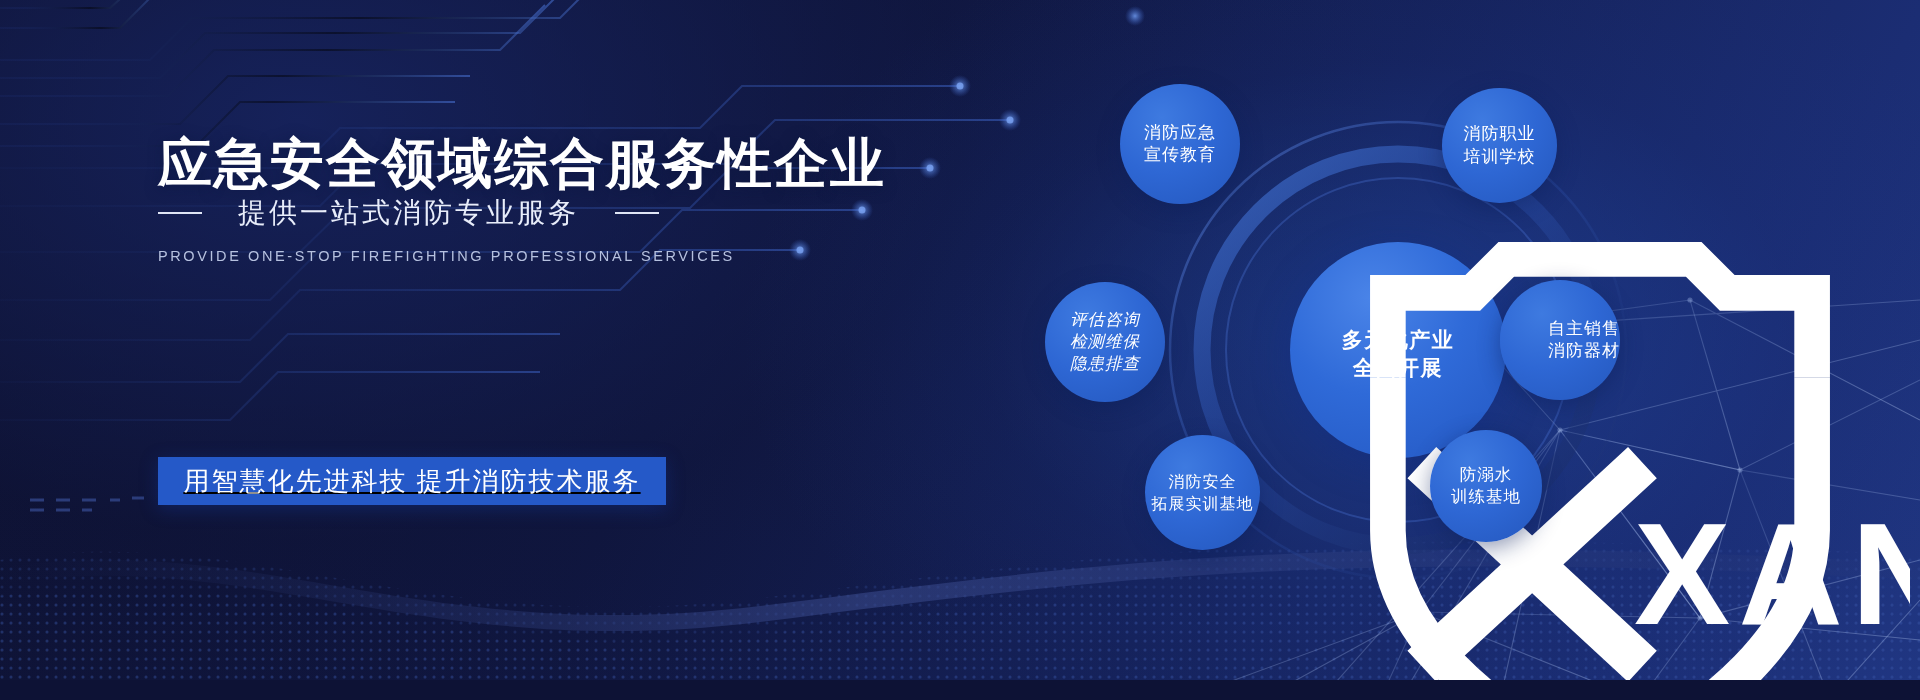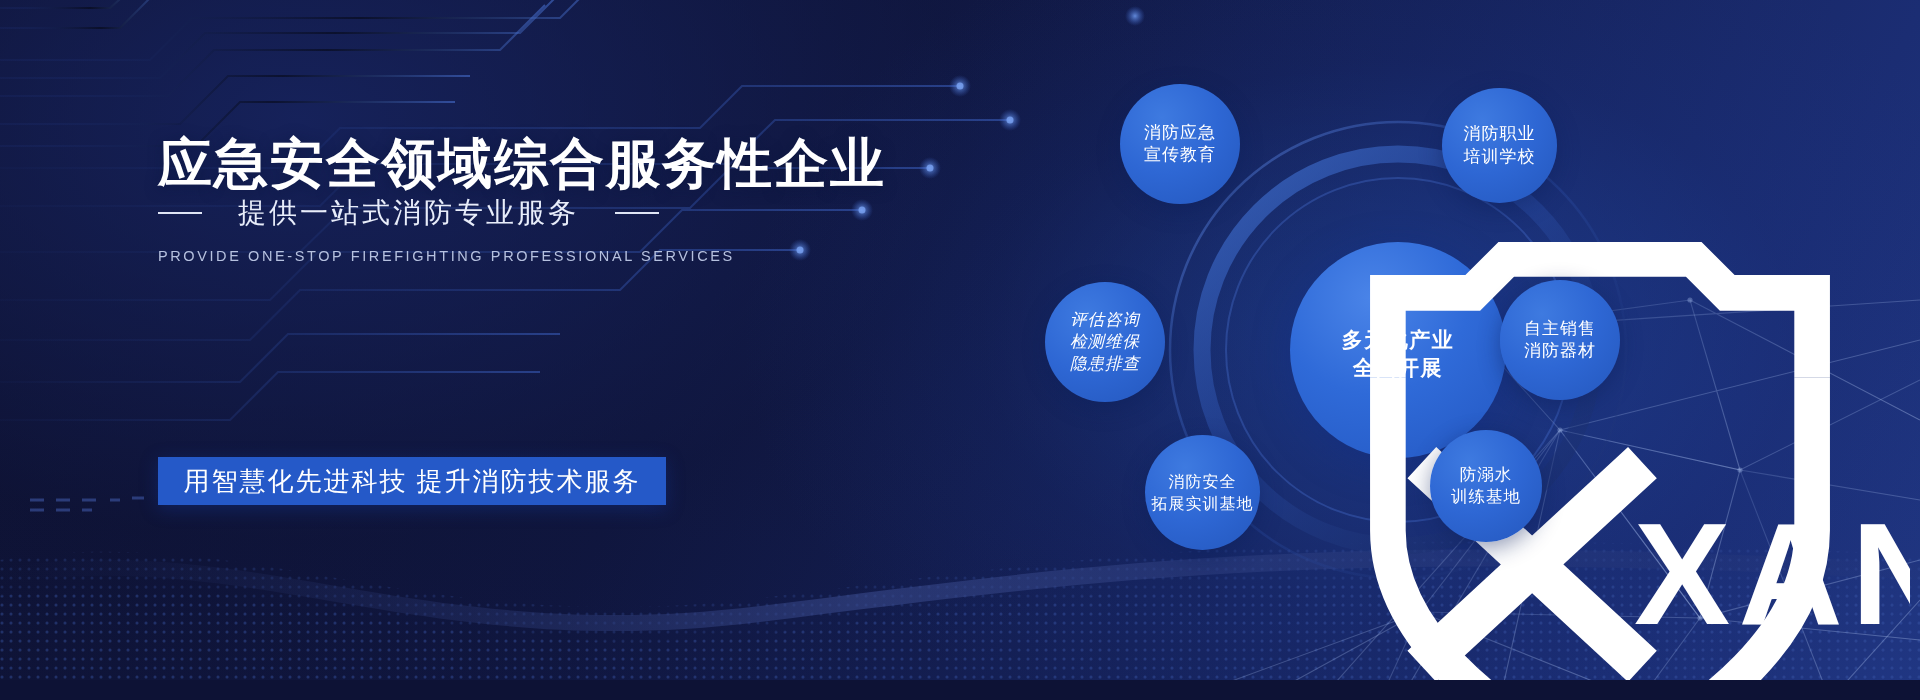--- a/index.html
+++ b/index.html
@@ -44,20 +44,21 @@
     margin-top:16px;
     font-size:14.5px; color:#b6c1df;
     letter-spacing:2.6px; white-space:nowrap;
   }
   .cta{
     position:absolute; left:158px; top:457px;
     width:508px; height:48px;
     background:#2559c8;
     display:flex; align-items:center; justify-content:center;
     box-shadow:0 4px 18px rgba(20,50,140,.45);
+    text-decoration:underline;
   }
   .cta-text{
     font-size:26px;color:#fff;letter-spacing:2px;white-space:nowrap;
   }
 
   
   .diagram{
     position:absolute; left:1100px; top:70px;
     width:620px; height:560px;
   }
@@ -79,21 +80,21 @@
     left:190px; top:172px; width:216px; height:216px;
     background:radial-gradient(circle at 38% 26%, #4a84e8 0%, #2f6ad8 46%, #2458c2 100%);
     box-shadow:0 8px 34px rgba(18,46,130,.55);
   }
   .center-label{ font-size:21px; font-weight:bold; letter-spacing:1.5px; margin-top:8px; }
   .logo-mark{ width:66px;height:62px; }
 
   .n-tl{ left:20px;  top:14px;  width:120px; height:120px; font-size:17px; }
   .n-tr{ left:342px; top:18px;  width:115px; height:115px; font-size:17px;justify-content:center; }
   .n-l { left:-55px; top:212px; width:120px; height:120px; font-size:16.5px;font-style:italic; }
-  .n-r { left:400px; top:210px; width:120px; height:120px; font-size:17px; }
+  .n-r { left:400px; top:210px; width:120px; height:120px; font-size:17px;align-items:flex-end; }
   .n-bl{ left:45px;  top:365px; width:115px; height:115px; font-size:16px; }
   .n-br{ left:330px; top:360px; width:112px; height:112px; font-size:16.5px; }
 </style>
 </head>
 <body>
 
 <div class="banner">
 
   <div class="bg-layer">
     <svg viewBox="0 0 1920 700" xmlns="http://www.w3.org/2000/svg">

